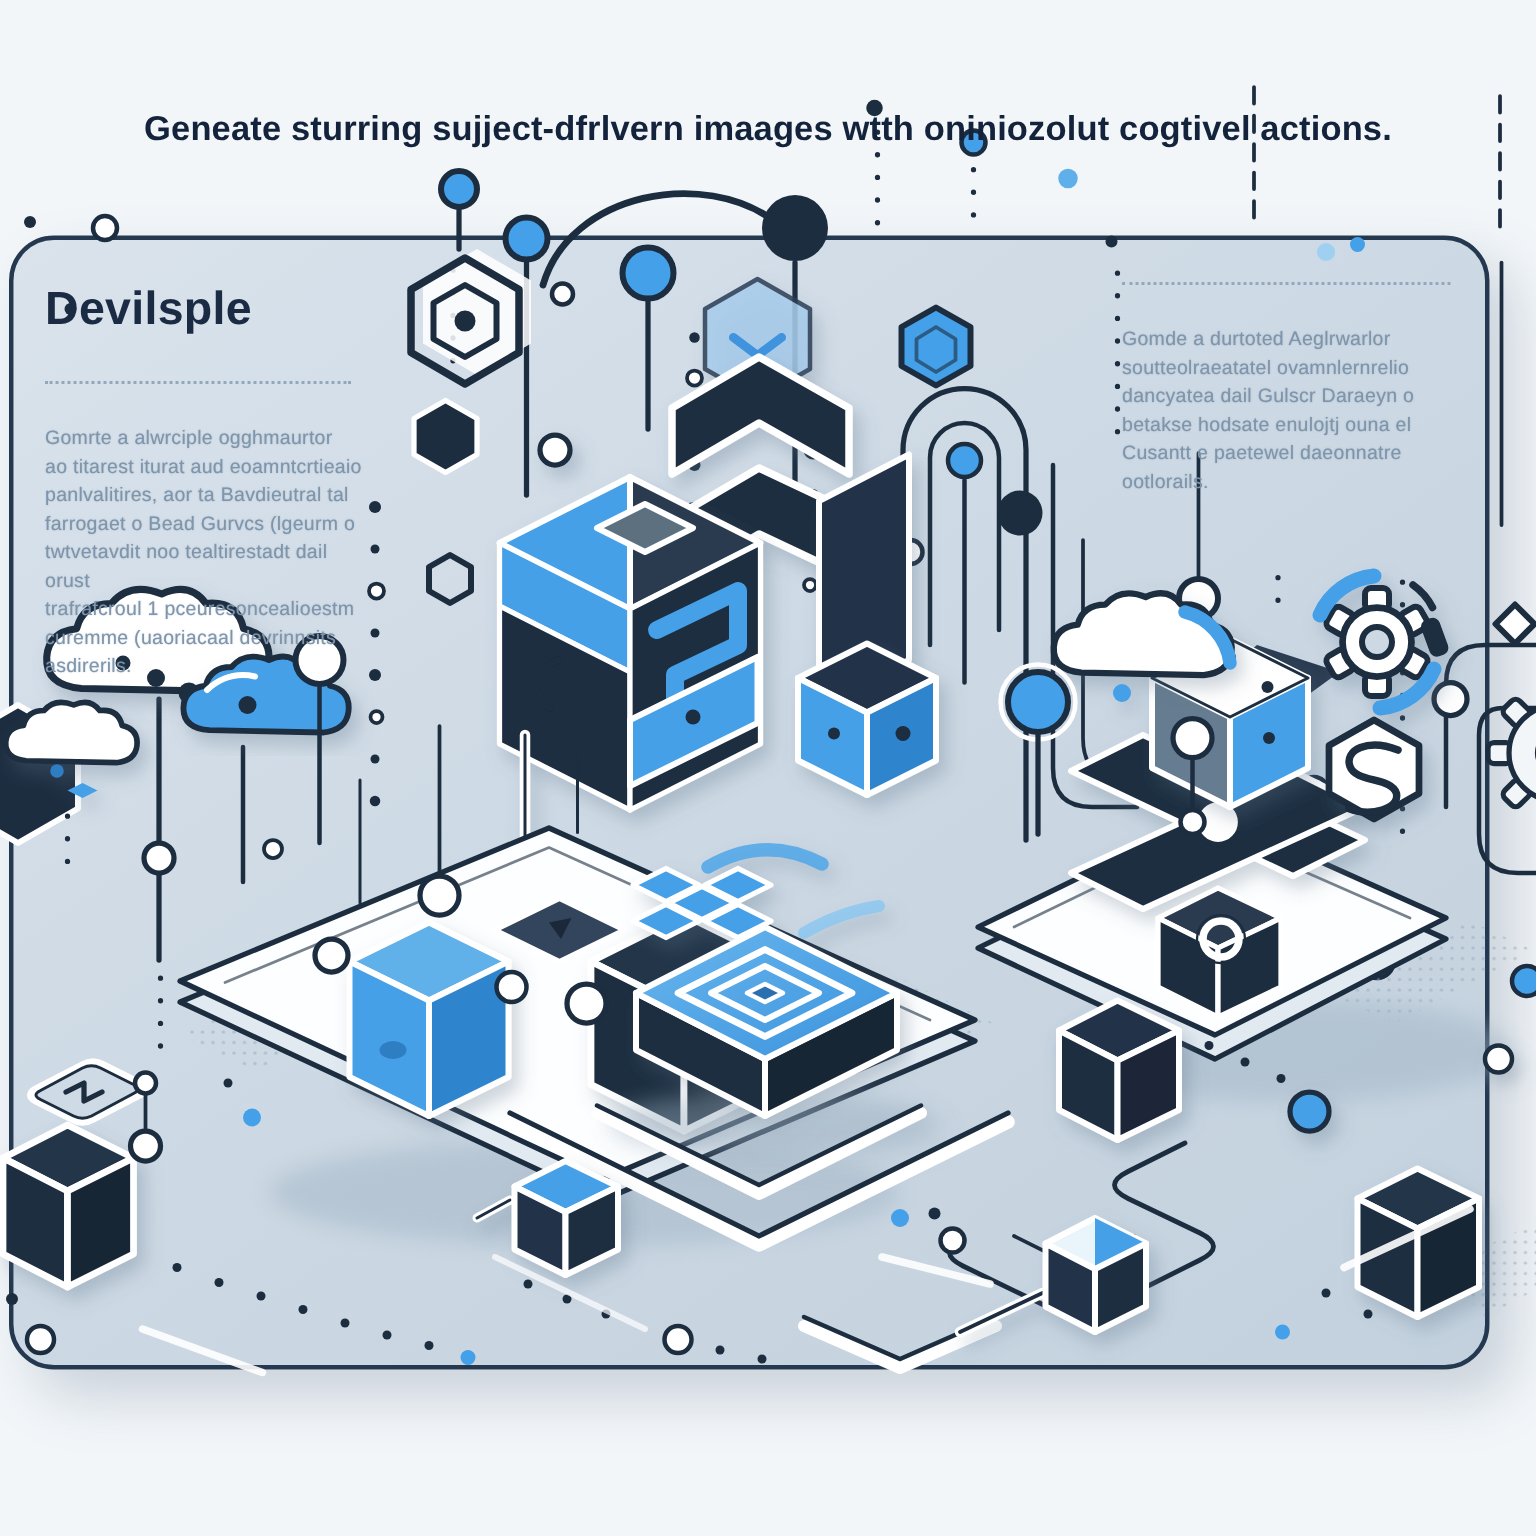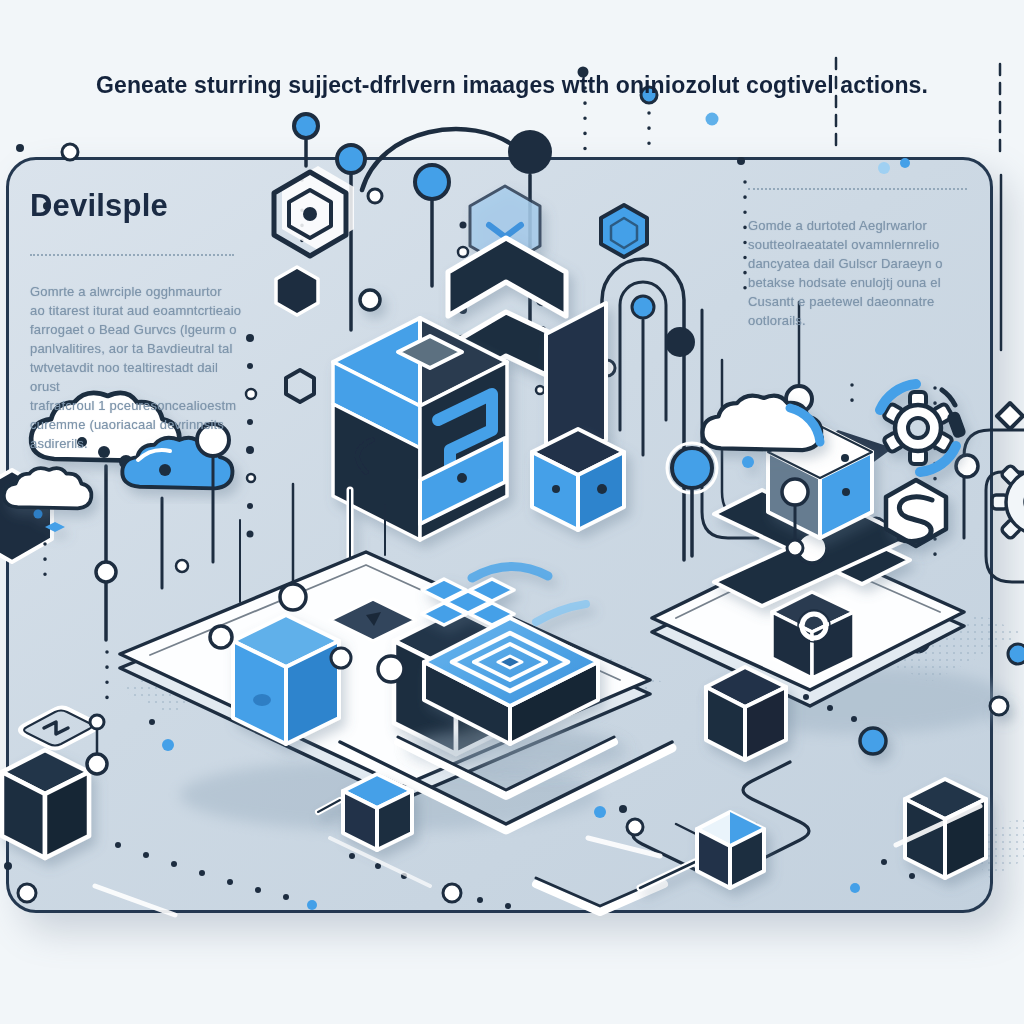--- a/index.html
+++ b/index.html
@@ -448,22 +448,22 @@
     <path d="M330 838 L430 886" stroke="#fff" stroke-width="4" opacity=".7"></path>
   </g>
 </svg>
 
 <div class="text-col left">
   <h2 class="col-heading">Devilsple</h2>
   <hr class="divider">
   <div class="body-text">
     <span>Gomrte a alwrciple ogghmaurtor</span>
     <span>ao titarest iturat aud eoamntcrtieaio</span>
+    <span>panlvalitires, aor ta Bavdieutral tal</span>
     <span>farrogaet o Bead Gurvcs (lgeurm o</span>
-    <span>panlvalitires, aor ta Bavdieutral tal</span>
     <span>twtvetavdit noo tealtirestadt dail orust</span>
     <span>trafrafcroul 1 pceuresoncealioestm</span>
     <span>curemme (uaoriacaal devrinnsits</span>
     <span>asdirerils.</span>
   </div>
 </div>
 
 <div class="text-col right">
   <hr class="divider">
   <div class="body-text">

